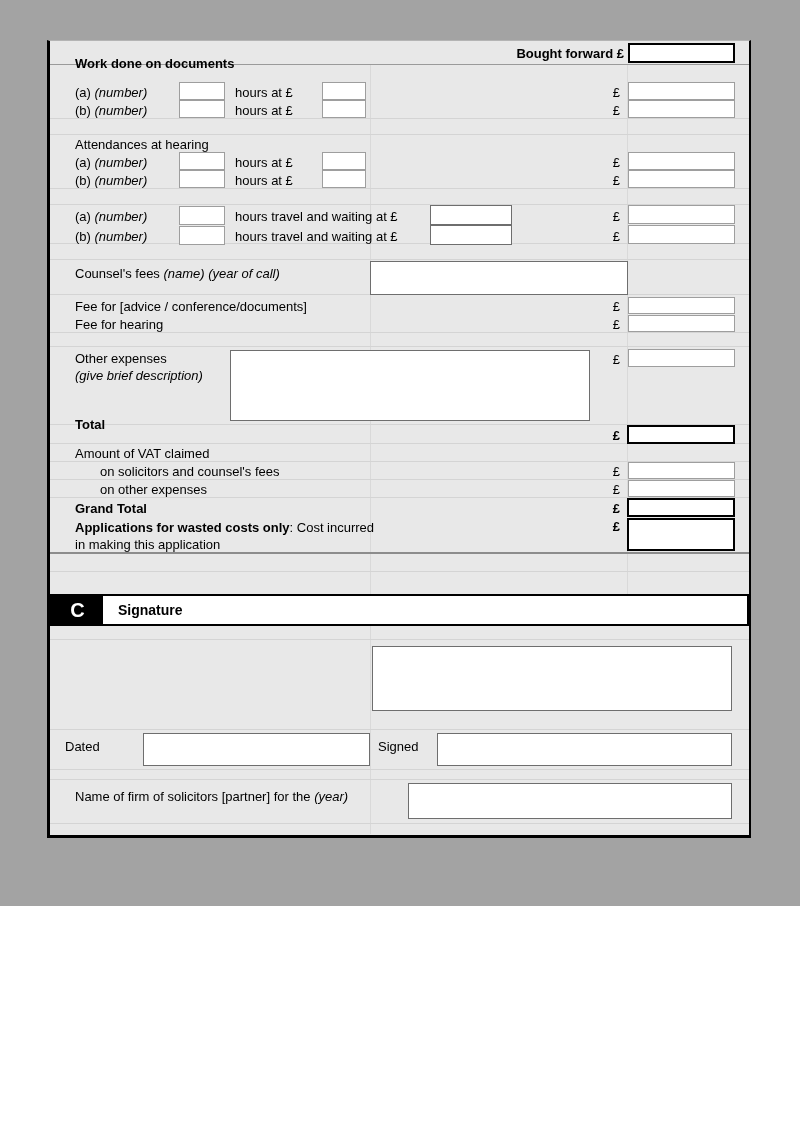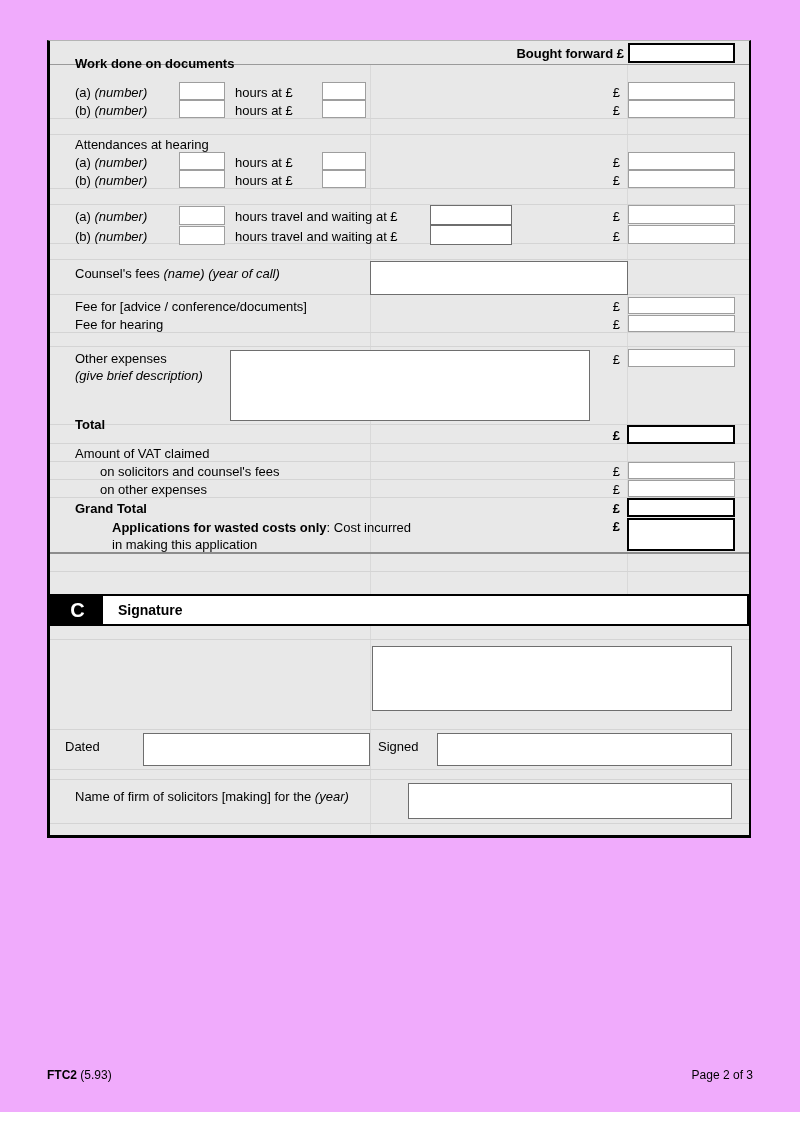--- a/index.html
+++ b/index.html
@@ -1,25 +1,25 @@
 <!DOCTYPE html>
 <html><head>
 <meta charset="utf-8">
 <style>
   html,body{margin:0;padding:0;background:#fff;}
-  .sheet{position:relative;width:800px;height:1112px;background:#f0abfc;
+  .sheet{position:relative;width:800px;height:906px;background:#a3a3a3;
          font-family:"Liberation Sans",sans-serif;color:#000;overflow:hidden;}
   .form{position:absolute;left:47px;top:40px;width:704px;height:798px;
         background:#e8e8e8;box-sizing:border-box;
         border-left:3px solid #000;border-right:2px solid #000;
         border-bottom:3px solid #000;border-top:1px solid #b4b4b4;}
   .lbl{position:absolute;font-size:13px;white-space:nowrap;line-height:15px;}
   .it{font-style:italic;}
   .b{font-weight:bold;}
-  .wrap{white-space:normal;line-height:17px;margin-left:37px;}
+  .wrap{white-space:normal;line-height:17px;}
   .cur{position:absolute;font-size:13px;left:540px;width:30px;text-align:right;line-height:15px;}
   .box{position:absolute;background:#fff;border:1px solid #9e9e9e;box-sizing:border-box;
        font:13px "Liberation Sans",sans-serif;padding:0 3px;outline:none;resize:none;}
   .big{border:1px solid #6e6e6e;}
   .thick{border:2px solid #000;}
   .hline{position:absolute;left:0;width:699px;height:1px;background:#d4d4d4;}
   .vline{position:absolute;width:1px;background:#d9d9d9;}
   .cbar{position:absolute;left:0;top:553px;width:699px;height:32px;background:#fff;
         border:2px solid #000;box-sizing:border-box;}
   .cblk{position:absolute;left:0;top:0;width:51px;height:28px;background:#000;color:#fff;
@@ -151,19 +151,19 @@
       <div class="ctitle">Signature</div>
     </div>
 
     <textarea class="box big" style="left: 322px; top: 605px; width: 360px; height: 65px;"></textarea>
 
     <div class="lbl" style="left:15px;top:698px;">Dated</div>
     <input class="box big" style="left: 93px; top: 692px; width: 227px; height: 33px;">
     <div class="lbl" style="left:328px;top:698px;">Signed</div>
     <input class="box big" style="left: 387px; top: 692px; width: 295px; height: 33px;">
 
-    <div class="lbl" style="left:25px;top:748px;"><span>Name of firm of solicitors [making] for the </span><span class="it">(year)</span></div>
+    <div class="lbl" style="left:25px;top:748px;"><span>Name of firm of solicitors [partner] for the </span><span class="it">(year)</span></div>
     <input class="box big" style="left: 358px; top: 742px; width: 324px; height: 36px;">
   </div>
 
   <div class="footer-left"><span class="b">FTC2</span><span> (5.93)</span></div>
   <div class="footer-right">Page 2 of 3</div>
 </div>
 
 </body></html>

